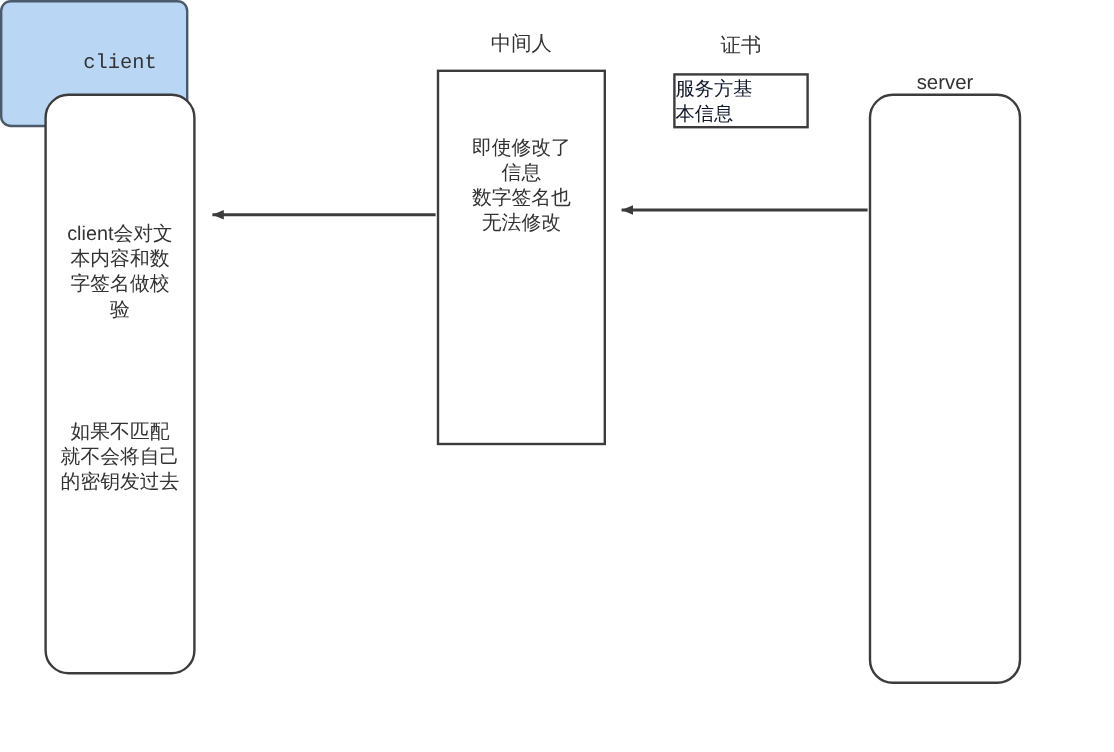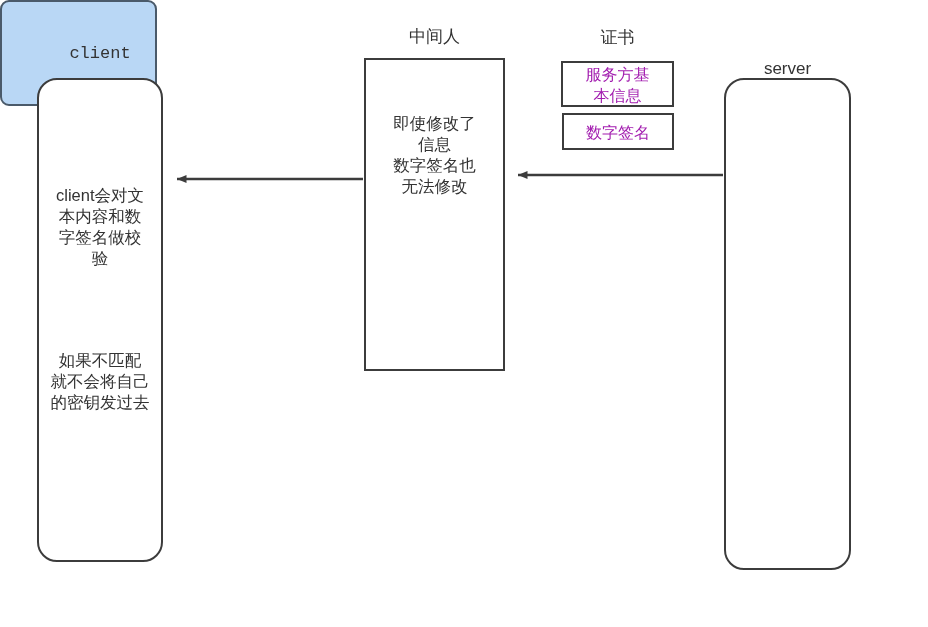--- a/index.html
+++ b/index.html
@@ -59,22 +59,22 @@
   #certificate-label { left: 541px; top: 28px; width: 153px; text-align: center; }
   #certificate-box {
     left: 541px; top: 53px; width: 153px; height: 102px;
     background: #b9d7f5;
     border: 2px solid #4a5a6a;
     border-radius: 9px;
   }
   #cert-info-box { left: 561px; top: 61px; width: 113px; height: 46px; border-width: 2px; }
   #cert-sign-box { left: 562px; top: 113px; width: 112px; height: 37px; border-width: 2px; }
   .cert-inner-text {
-    position: absolute; left: 0; right: 0; text-align: center;
-    font-size: 16px; line-height: 21px; color: #a21caf;
+    position: absolute; left: 0; right: 0; text-align: left;
+    font-size: 16px; line-height: 21px; color: #0f172a;
   }
   #cert-info-text { top: 1px; }
   #cert-sign-text { top: 7px; }
   
   #server-label { left: 724px; top: 59px; width: 127px; }
   #server-box { left: 724px; top: 78px; width: 127px; height: 492px; }
 </style>
 </head>
 <body>
 
@@ -103,19 +103,16 @@
 <div class="node-label" id="middleman-label">中间人</div>
 <div class="box" id="middleman-box">
   <div class="box-text" id="middleman-text">即使修改了<br>信息<br>数字签名也<br>无法修改</div>
 </div>
 
 <div class="node-label" id="certificate-label">证书</div>
 <div id="certificate-box">
   <div class="box" id="cert-info-box">
     <div class="cert-inner-text" id="cert-info-text">服务方基<br>本信息</div>
   </div>
-  <div class="box" id="cert-sign-box">
-    <div class="cert-inner-text" id="cert-sign-text">数字签名</div>
-  </div>
 </div>
 
 <div class="node-label" id="server-label">server</div>
 <div class="box rounded" id="server-box"></div>
 
 </body></html>

